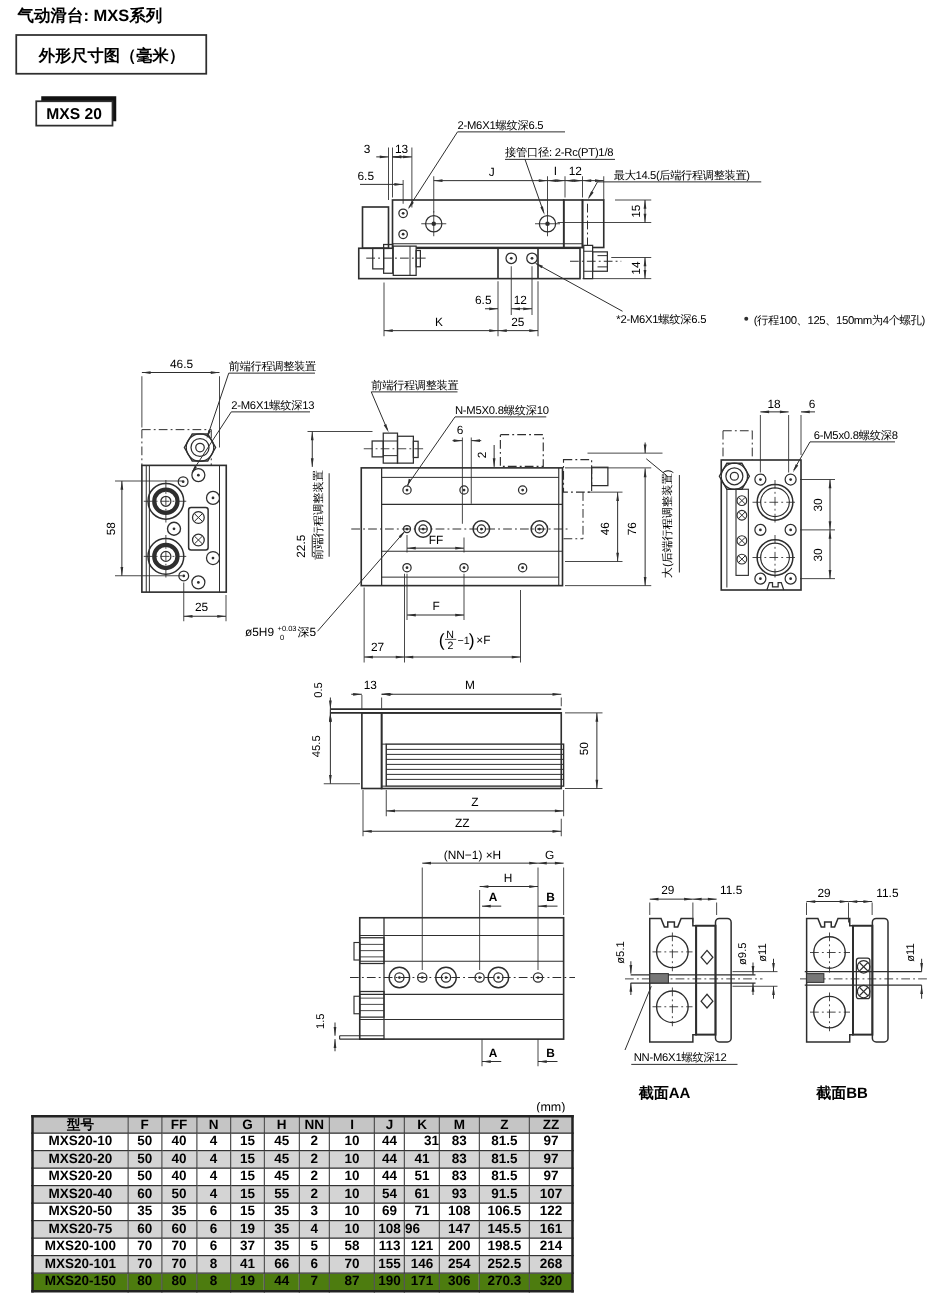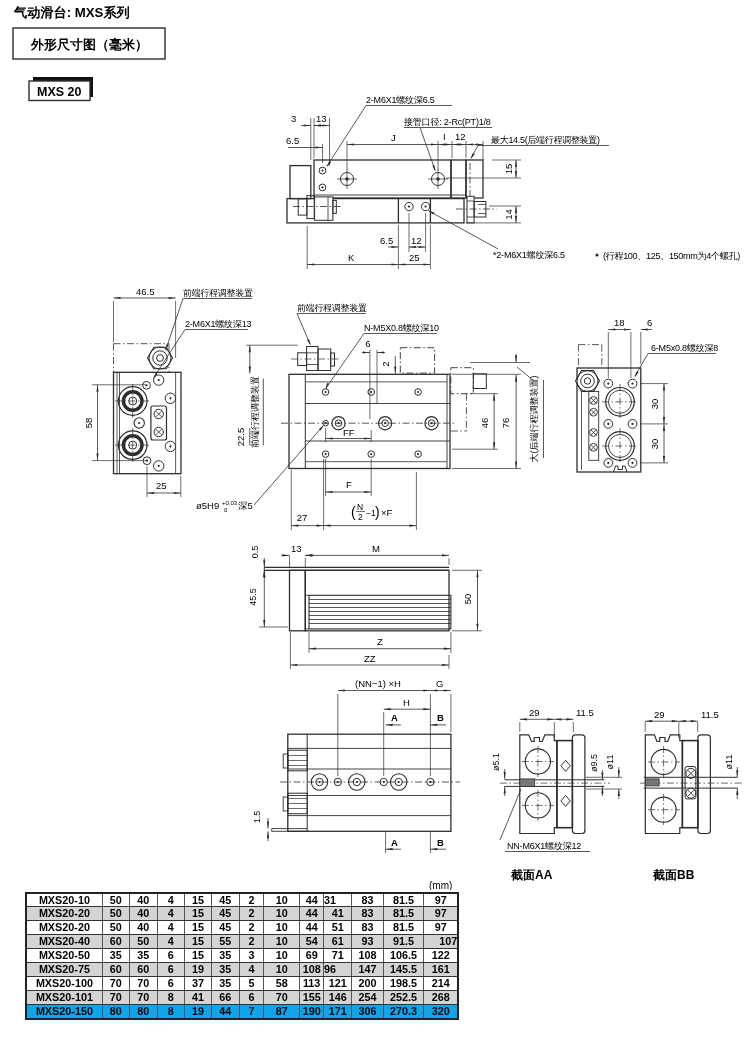--- a/index.html
+++ b/index.html
@@ -751,31 +751,46 @@
         <col style="width:28px">
         <col style="width:24.2px">
         <col style="width:36.2px">
         <col style="width:23.8px">
         <col style="width:28.2px">
         <col style="width:31.4px">
         <col style="width:40.7px">
         <col style="width:34.4px">
       </colgroup>
 <tbody>
+        <tr style="background:#c5c5c5;height:14px;">
+          <td style="border-left:1px solid #555;border-right:1px solid #555;border-top:1.4px solid #333;border-bottom:1.4px solid #333;text-align:center;padding:0;line-height:12.5px">型号</td>
+          <td style="border-left:1px solid #555;border-right:1px solid #555;border-top:1.4px solid #333;border-bottom:1.4px solid #333;text-align:center;padding:0;line-height:12.5px">F</td>
+          <td style="border-left:1px solid #555;border-right:1px solid #555;border-top:1.4px solid #333;border-bottom:1.4px solid #333;text-align:center;padding:0;line-height:12.5px">FF</td>
+          <td style="border-left:1px solid #555;border-right:1px solid #555;border-top:1.4px solid #333;border-bottom:1.4px solid #333;text-align:center;padding:0;line-height:12.5px">N</td>
+          <td style="border-left:1px solid #555;border-right:1px solid #555;border-top:1.4px solid #333;border-bottom:1.4px solid #333;text-align:center;padding:0;line-height:12.5px">G</td>
+          <td style="border-left:1px solid #555;border-right:1px solid #555;border-top:1.4px solid #333;border-bottom:1.4px solid #333;text-align:center;padding:0;line-height:12.5px">H</td>
+          <td style="border-left:1px solid #555;border-right:1px solid #555;border-top:1.4px solid #333;border-bottom:1.4px solid #333;text-align:center;padding:0;line-height:12.5px">NN</td>
+          <td style="border-left:1px solid #555;border-right:1px solid #555;border-top:1.4px solid #333;border-bottom:1.4px solid #333;text-align:center;padding:0;line-height:12.5px">I</td>
+          <td style="border-left:1px solid #555;border-right:1px solid #555;border-top:1.4px solid #333;border-bottom:1.4px solid #333;text-align:center;padding:0;line-height:12.5px">J</td>
+          <td style="border-left:1px solid #555;border-right:1px solid #555;border-top:1.4px solid #333;border-bottom:1.4px solid #333;text-align:center;padding:0;line-height:12.5px">K</td>
+          <td style="border-left:1px solid #555;border-right:1px solid #555;border-top:1.4px solid #333;border-bottom:1.4px solid #333;text-align:center;padding:0;line-height:12.5px">M</td>
+          <td style="border-left:1px solid #555;border-right:1px solid #555;border-top:1.4px solid #333;border-bottom:1.4px solid #333;text-align:center;padding:0;line-height:12.5px">Z</td>
+          <td style="border-left:1px solid #555;border-right:1px solid #555;border-top:1.4px solid #333;border-bottom:1.4px solid #333;text-align:center;padding:0;line-height:12.5px">ZZ</td>
+        </tr>
 <tr style="background:#fff;height:14px;">
           <td style="border-left:1px solid #555;border-right:1px solid #555;border-top:1.4px solid #333;border-bottom:1.4px solid #333;text-align:center;padding:0;line-height:12.5px">MXS20-10</td>
           <td style="border-left:1px solid #555;border-right:1px solid #555;border-top:1.4px solid #333;border-bottom:1.4px solid #333;text-align:center;padding:0;line-height:12.5px">50</td>
           <td style="border-left:1px solid #555;border-right:1px solid #555;border-top:1.4px solid #333;border-bottom:1.4px solid #333;text-align:center;padding:0;line-height:12.5px">40</td>
           <td style="border-left:1px solid #555;border-right:1px solid #555;border-top:1.4px solid #333;border-bottom:1.4px solid #333;text-align:center;padding:0;line-height:12.5px">4</td>
           <td style="border-left:1px solid #555;border-right:1px solid #555;border-top:1.4px solid #333;border-bottom:1.4px solid #333;text-align:center;padding:0;line-height:12.5px">15</td>
           <td style="border-left:1px solid #555;border-right:1px solid #555;border-top:1.4px solid #333;border-bottom:1.4px solid #333;text-align:center;padding:0;line-height:12.5px">45</td>
           <td style="border-left:1px solid #555;border-right:1px solid #555;border-top:1.4px solid #333;border-bottom:1.4px solid #333;text-align:center;padding:0;line-height:12.5px">2</td>
           <td style="border-left:1px solid #555;border-right:1px solid #555;border-top:1.4px solid #333;border-bottom:1.4px solid #333;text-align:center;padding:0;line-height:12.5px">10</td>
           <td style="border-left:1px solid #555;border-right:1px solid #555;border-top:1.4px solid #333;border-bottom:1.4px solid #333;text-align:center;padding:0;line-height:12.5px">44</td>
-          <td style="border-left:1px solid #555;border-right:1px solid #555;border-top:1.4px solid #333;border-bottom:1.4px solid #333;text-align:left;padding:0;line-height:12.5px">31</td>
+          <td style="border-left:1px solid #555;border-right:1px solid #555;border-top:1.4px solid #333;border-bottom:1.4px solid #333;text-align:right;padding:0;line-height:12.5px">31</td>
           <td style="border-left:1px solid #555;border-right:1px solid #555;border-top:1.4px solid #333;border-bottom:1.4px solid #333;text-align:center;padding:0;line-height:12.5px">83</td>
           <td style="border-left:1px solid #555;border-right:1px solid #555;border-top:1.4px solid #333;border-bottom:1.4px solid #333;text-align:center;padding:0;line-height:12.5px">81.5</td>
           <td style="border-left:1px solid #555;border-right:1px solid #555;border-top:1.4px solid #333;border-bottom:1.4px solid #333;text-align:center;padding:0;line-height:12.5px">97</td>
         </tr>
 <tr style="background:#d4d4d4;height:14px;">
           <td style="border-left:1px solid #555;border-right:1px solid #555;border-top:1.4px solid #333;border-bottom:1.4px solid #333;text-align:center;padding:0;line-height:12.5px">MXS20-20</td>
           <td style="border-left:1px solid #555;border-right:1px solid #555;border-top:1.4px solid #333;border-bottom:1.4px solid #333;text-align:center;padding:0;line-height:12.5px">50</td>
           <td style="border-left:1px solid #555;border-right:1px solid #555;border-top:1.4px solid #333;border-bottom:1.4px solid #333;text-align:center;padding:0;line-height:12.5px">40</td>
           <td style="border-left:1px solid #555;border-right:1px solid #555;border-top:1.4px solid #333;border-bottom:1.4px solid #333;text-align:center;padding:0;line-height:12.5px">4</td>
           <td style="border-left:1px solid #555;border-right:1px solid #555;border-top:1.4px solid #333;border-bottom:1.4px solid #333;text-align:center;padding:0;line-height:12.5px">15</td>
@@ -809,21 +824,21 @@
           <td style="border-left:1px solid #555;border-right:1px solid #555;border-top:1.4px solid #333;border-bottom:1.4px solid #333;text-align:center;padding:0;line-height:12.5px">50</td>
           <td style="border-left:1px solid #555;border-right:1px solid #555;border-top:1.4px solid #333;border-bottom:1.4px solid #333;text-align:center;padding:0;line-height:12.5px">4</td>
           <td style="border-left:1px solid #555;border-right:1px solid #555;border-top:1.4px solid #333;border-bottom:1.4px solid #333;text-align:center;padding:0;line-height:12.5px">15</td>
           <td style="border-left:1px solid #555;border-right:1px solid #555;border-top:1.4px solid #333;border-bottom:1.4px solid #333;text-align:center;padding:0;line-height:12.5px">55</td>
           <td style="border-left:1px solid #555;border-right:1px solid #555;border-top:1.4px solid #333;border-bottom:1.4px solid #333;text-align:center;padding:0;line-height:12.5px">2</td>
           <td style="border-left:1px solid #555;border-right:1px solid #555;border-top:1.4px solid #333;border-bottom:1.4px solid #333;text-align:center;padding:0;line-height:12.5px">10</td>
           <td style="border-left:1px solid #555;border-right:1px solid #555;border-top:1.4px solid #333;border-bottom:1.4px solid #333;text-align:center;padding:0;line-height:12.5px">54</td>
           <td style="border-left:1px solid #555;border-right:1px solid #555;border-top:1.4px solid #333;border-bottom:1.4px solid #333;text-align:center;padding:0;line-height:12.5px">61</td>
           <td style="border-left:1px solid #555;border-right:1px solid #555;border-top:1.4px solid #333;border-bottom:1.4px solid #333;text-align:center;padding:0;line-height:12.5px">93</td>
           <td style="border-left:1px solid #555;border-right:1px solid #555;border-top:1.4px solid #333;border-bottom:1.4px solid #333;text-align:center;padding:0;line-height:12.5px">91.5</td>
-          <td style="border-left:1px solid #555;border-right:1px solid #555;border-top:1.4px solid #333;border-bottom:1.4px solid #333;text-align:right;padding:0;line-height:12.5px">107</td>
+          <td style="border-left:1px solid #555;border-right:1px solid #555;border-top:1.4px solid #333;border-bottom:1.4px solid #333;text-align:center;padding:0;line-height:12.5px">107</td>
         </tr>
 <tr style="background:#fff;height:14px;">
           <td style="border-left:1px solid #555;border-right:1px solid #555;border-top:1.4px solid #333;border-bottom:1.4px solid #333;text-align:center;padding:0;line-height:12.5px">MXS20-50</td>
           <td style="border-left:1px solid #555;border-right:1px solid #555;border-top:1.4px solid #333;border-bottom:1.4px solid #333;text-align:center;padding:0;line-height:12.5px">35</td>
           <td style="border-left:1px solid #555;border-right:1px solid #555;border-top:1.4px solid #333;border-bottom:1.4px solid #333;text-align:center;padding:0;line-height:12.5px">35</td>
           <td style="border-left:1px solid #555;border-right:1px solid #555;border-top:1.4px solid #333;border-bottom:1.4px solid #333;text-align:center;padding:0;line-height:12.5px">6</td>
           <td style="border-left:1px solid #555;border-right:1px solid #555;border-top:1.4px solid #333;border-bottom:1.4px solid #333;text-align:center;padding:0;line-height:12.5px">15</td>
           <td style="border-left:1px solid #555;border-right:1px solid #555;border-top:1.4px solid #333;border-bottom:1.4px solid #333;text-align:center;padding:0;line-height:12.5px">35</td>
           <td style="border-left:1px solid #555;border-right:1px solid #555;border-top:1.4px solid #333;border-bottom:1.4px solid #333;text-align:center;padding:0;line-height:12.5px">3</td>
           <td style="border-left:1px solid #555;border-right:1px solid #555;border-top:1.4px solid #333;border-bottom:1.4px solid #333;text-align:center;padding:0;line-height:12.5px">10</td>
@@ -871,21 +886,21 @@
           <td style="border-left:1px solid #555;border-right:1px solid #555;border-top:1.4px solid #333;border-bottom:1.4px solid #333;text-align:center;padding:0;line-height:12.5px">41</td>
           <td style="border-left:1px solid #555;border-right:1px solid #555;border-top:1.4px solid #333;border-bottom:1.4px solid #333;text-align:center;padding:0;line-height:12.5px">66</td>
           <td style="border-left:1px solid #555;border-right:1px solid #555;border-top:1.4px solid #333;border-bottom:1.4px solid #333;text-align:center;padding:0;line-height:12.5px">6</td>
           <td style="border-left:1px solid #555;border-right:1px solid #555;border-top:1.4px solid #333;border-bottom:1.4px solid #333;text-align:center;padding:0;line-height:12.5px">70</td>
           <td style="border-left:1px solid #555;border-right:1px solid #555;border-top:1.4px solid #333;border-bottom:1.4px solid #333;text-align:center;padding:0;line-height:12.5px">155</td>
           <td style="border-left:1px solid #555;border-right:1px solid #555;border-top:1.4px solid #333;border-bottom:1.4px solid #333;text-align:center;padding:0;line-height:12.5px">146</td>
           <td style="border-left:1px solid #555;border-right:1px solid #555;border-top:1.4px solid #333;border-bottom:1.4px solid #333;text-align:center;padding:0;line-height:12.5px">254</td>
           <td style="border-left:1px solid #555;border-right:1px solid #555;border-top:1.4px solid #333;border-bottom:1.4px solid #333;text-align:center;padding:0;line-height:12.5px">252.5</td>
           <td style="border-left:1px solid #555;border-right:1px solid #555;border-top:1.4px solid #333;border-bottom:1.4px solid #333;text-align:center;padding:0;line-height:12.5px">268</td>
         </tr>
-<tr style="background:#0ea5e9;height:14px;padding-left:28px;">
+<tr style="background:#4d7c0f;height:14px;padding-left:28px;">
           <td style="border-left:1px solid #555;border-right:1px solid #555;border-top:1.4px solid #333;border-bottom:1.4px solid #333;text-align:center;padding:0;line-height:12.5px">MXS20-150</td>
           <td style="border-left:1px solid #555;border-right:1px solid #555;border-top:1.4px solid #333;border-bottom:1.4px solid #333;text-align:center;padding:0;line-height:12.5px">80</td>
           <td style="border-left:1px solid #555;border-right:1px solid #555;border-top:1.4px solid #333;border-bottom:1.4px solid #333;text-align:center;padding:0;line-height:12.5px">80</td>
           <td style="border-left:1px solid #555;border-right:1px solid #555;border-top:1.4px solid #333;border-bottom:1.4px solid #333;text-align:center;padding:0;line-height:12.5px">8</td>
           <td style="border-left:1px solid #555;border-right:1px solid #555;border-top:1.4px solid #333;border-bottom:1.4px solid #333;text-align:center;padding:0;line-height:12.5px">19</td>
           <td style="border-left:1px solid #555;border-right:1px solid #555;border-top:1.4px solid #333;border-bottom:1.4px solid #333;text-align:center;padding:0;line-height:12.5px">44</td>
           <td style="border-left:1px solid #555;border-right:1px solid #555;border-top:1.4px solid #333;border-bottom:1.4px solid #333;text-align:center;padding:0;line-height:12.5px">7</td>
           <td style="border-left:1px solid #555;border-right:1px solid #555;border-top:1.4px solid #333;border-bottom:1.4px solid #333;text-align:center;padding:0;line-height:12.5px">87</td>
           <td style="border-left:1px solid #555;border-right:1px solid #555;border-top:1.4px solid #333;border-bottom:1.4px solid #333;text-align:center;padding:0;line-height:12.5px">190</td>
           <td style="border-left:1px solid #555;border-right:1px solid #555;border-top:1.4px solid #333;border-bottom:1.4px solid #333;text-align:center;padding:0;line-height:12.5px">171</td>

